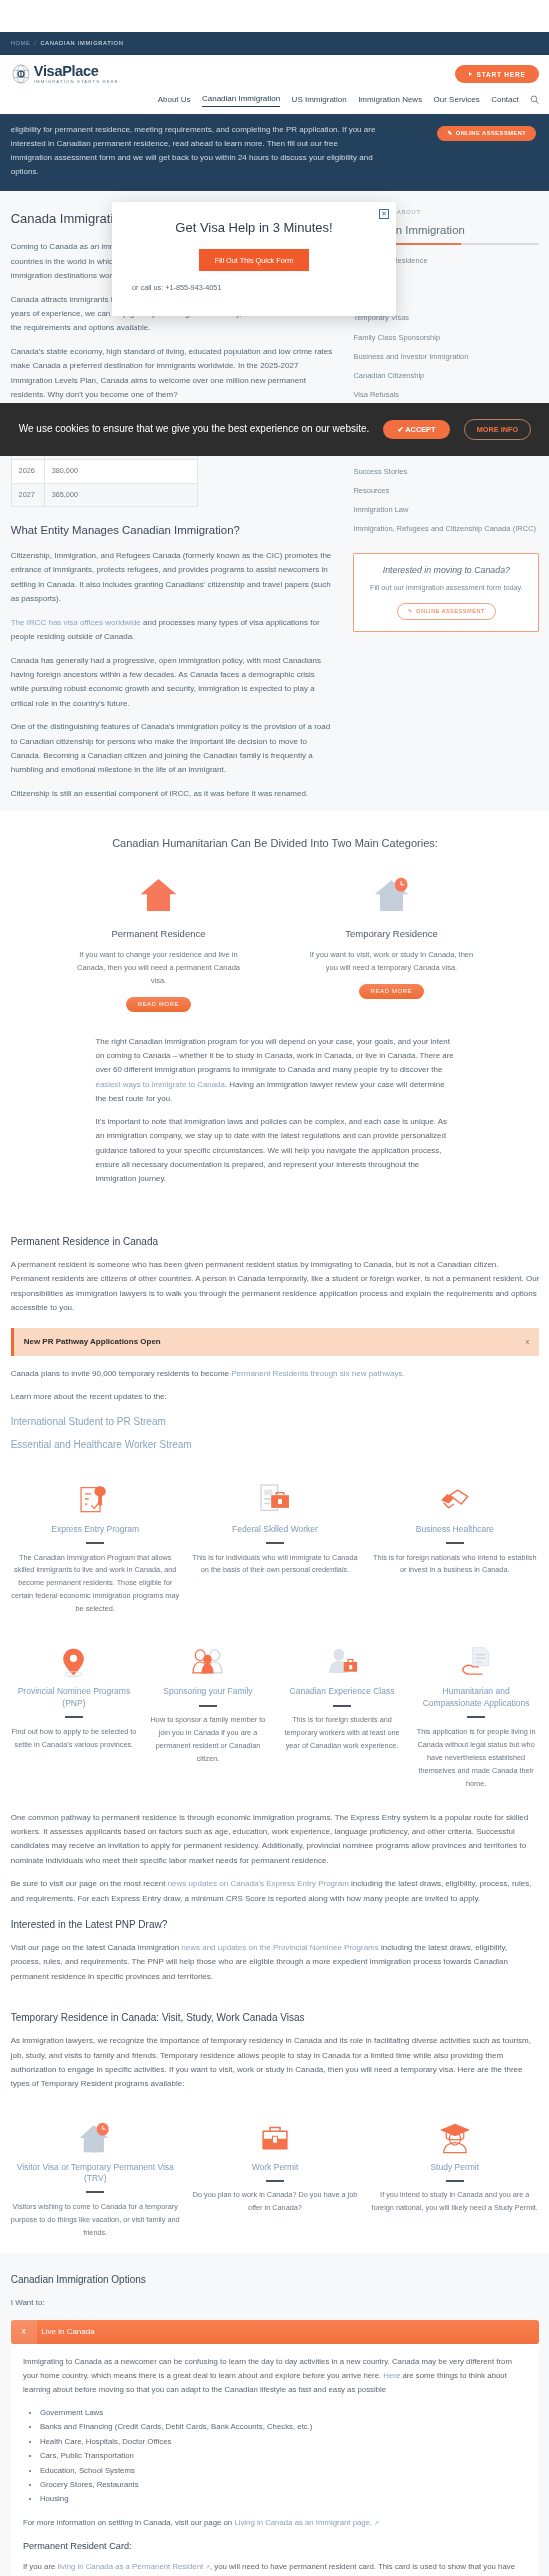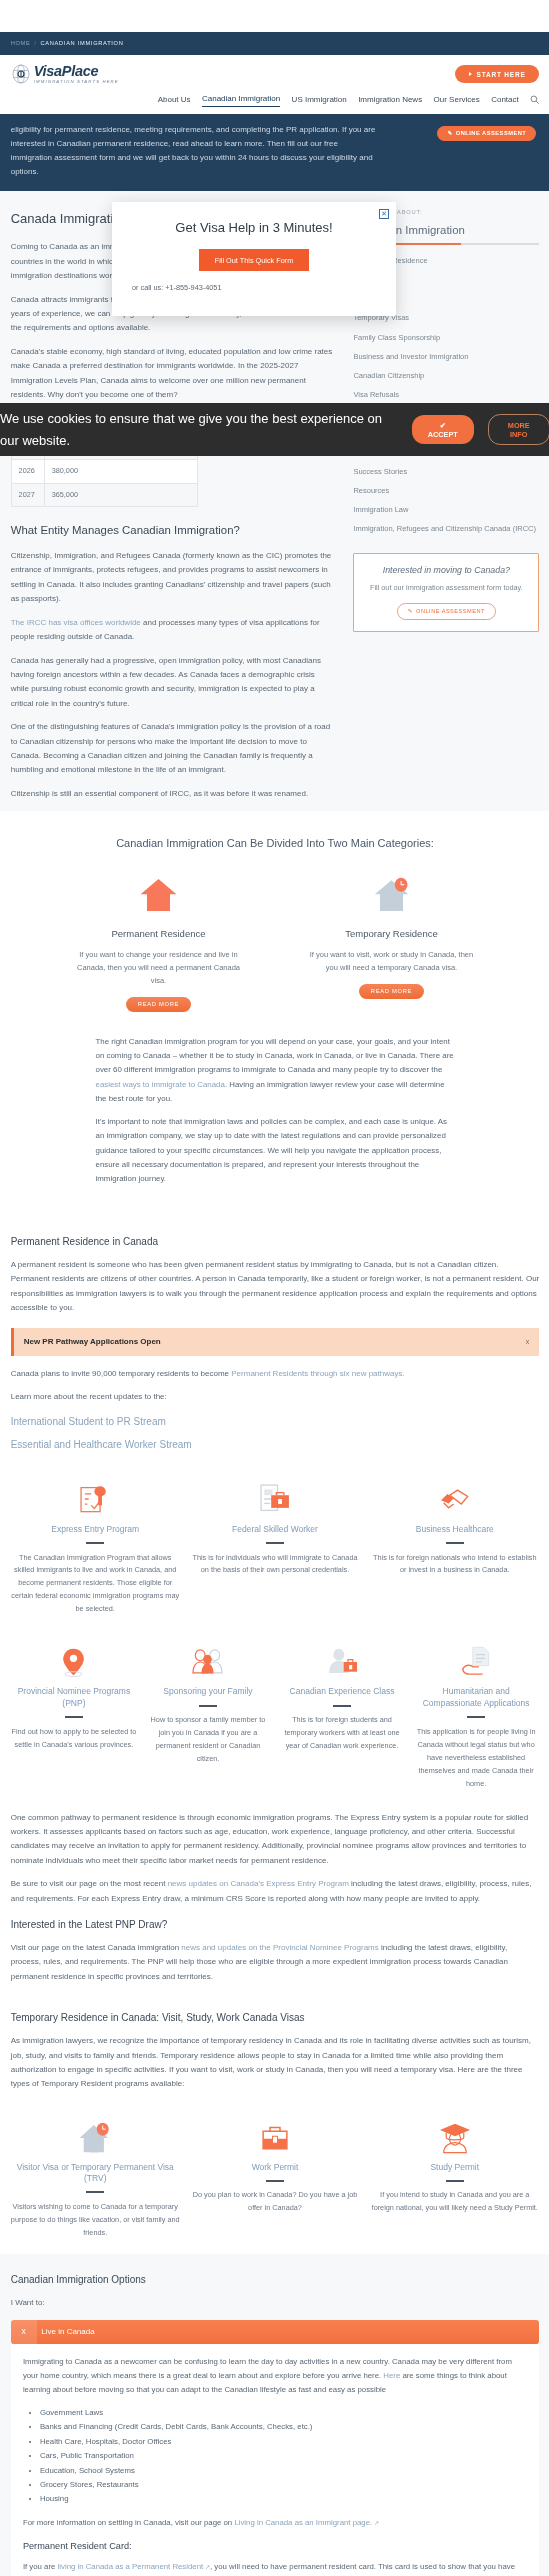--- a/index.html
+++ b/index.html
@@ -31,21 +31,21 @@
 
   
   .header {
     background: #fff;
     padding: 9.2px 10.7px 0 10.7px;
     position: relative;
   }
   .header-row { display: flex; align-items: center; justify-content: space-between; }
   .logo { display: flex; align-items: center; gap: 3.1px; }
   .logo-globe { width: 20px; height: 20px; flex: 0 0 20px; }
-  .logo-text-wrap { line-height: 1; font-style: italic; }
+  .logo-text-wrap { line-height: 1; }
   .logo-main { font-size: 14.5px; font-weight: bold; color: #23415c; letter-spacing: -0.3px; }
   .logo-sub { font-size: 4.3px; letter-spacing: 1.1px; color: #6d7f92; margin-top: 0.8px; }
   .start-here-btn {
     background: #f2703f;
     color: #fff;
     border: none;
     border-radius: 15.3px;
     padding: 5.3px 13.7px;
     font-size: 6.5px;
     letter-spacing: 0.8px;
@@ -306,21 +306,21 @@
           <button>
             <span>✎</span>
             <span>ONLINE ASSESSMENT</span>
           </button>
         </div>
       </div>
     </div>
   </div>
 
   <div class="cat-wrap">
-    <h2 class="sec center">Canadian Immigration Can Be Divided Into Two Main Categories:</h2>
+    <h2 class="sec center">Canadian Humanitarian Can Be Divided Into Two Main Categories:</h2>
     <div class="cats">
       <div class="cat">
         <div class="ico">
           <svg viewBox="0 0 64 58" width="41" height="38">
             <path d="M32 4 L60 28 H50 V54 H14 V28 H4 Z" fill="#f8795a"></path>
             <rect x="25" y="38" width="14" height="16" fill="#f8795a"></rect>
           </svg>
         </div>
         <h4>Permanent Residence</h4>
         <p>If you want to change your residence and live in Canada, then you will need a permanent Canada visa.</p>
@@ -549,19 +549,19 @@
     <div style="padding:14.5px 20px;">
       <div style="font-size:13px; color:#2f3b49; text-align:center;">Get Visa Help in 3 Minutes!</div>
       <div style="text-align:center; margin-top:10.7px;">
         <button style="background:#f15b2b; color:#fff; border:none; padding:6.9px 15.3px; font-size:7.3px; cursor:pointer;">Fill Out This Quick Form</button>
       </div>
       <div style="font-size:7.3px; color:#5a6876; margin-top:10.7px;">or call us: +1-855-943-4051</div>
     </div>
   </div>
 
   <div style="position:absolute; left:0; top:403px; width:550px; height:53px; background:#2d2d2d; display:flex; align-items:center; justify-content:center; gap:13.7px; z-index:60;">
-    <span style="color:#fff; font-size:13px;">We use cookies to ensure that we give you the best experience on our website.</span>
+    <span style="color:#fff; font-size:10px;">We use cookies to ensure that we give you the best experience on our website.</span>
     <button style="background:#f2703f; color:#fff; border:none; border-radius:12.2px; padding:5.3px 14.5px; font-size:7.3px; font-weight:bold; cursor:pointer;">✔ ACCEPT</button>
     <button style="background:transparent; color:#f2703f; border:0.8px solid #b88360; border-radius:12.2px; padding:5.3px 12.2px; font-size:7.3px; font-weight:bold; cursor:pointer;">MORE INFO</button>
   </div>
 
 </div>
 
 
 </body></html>

